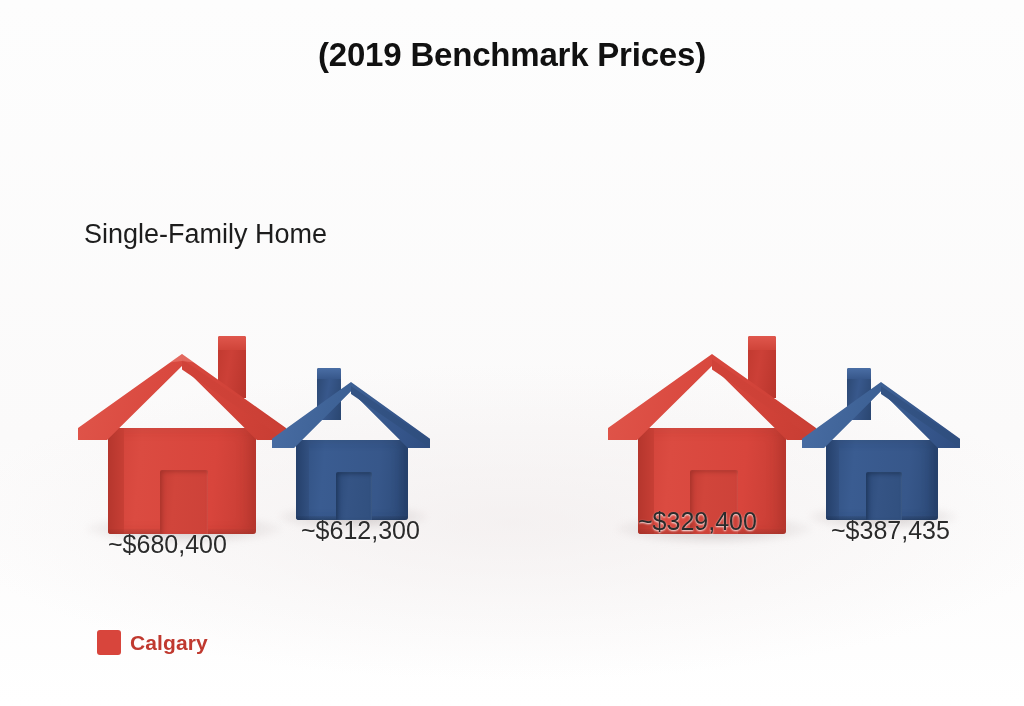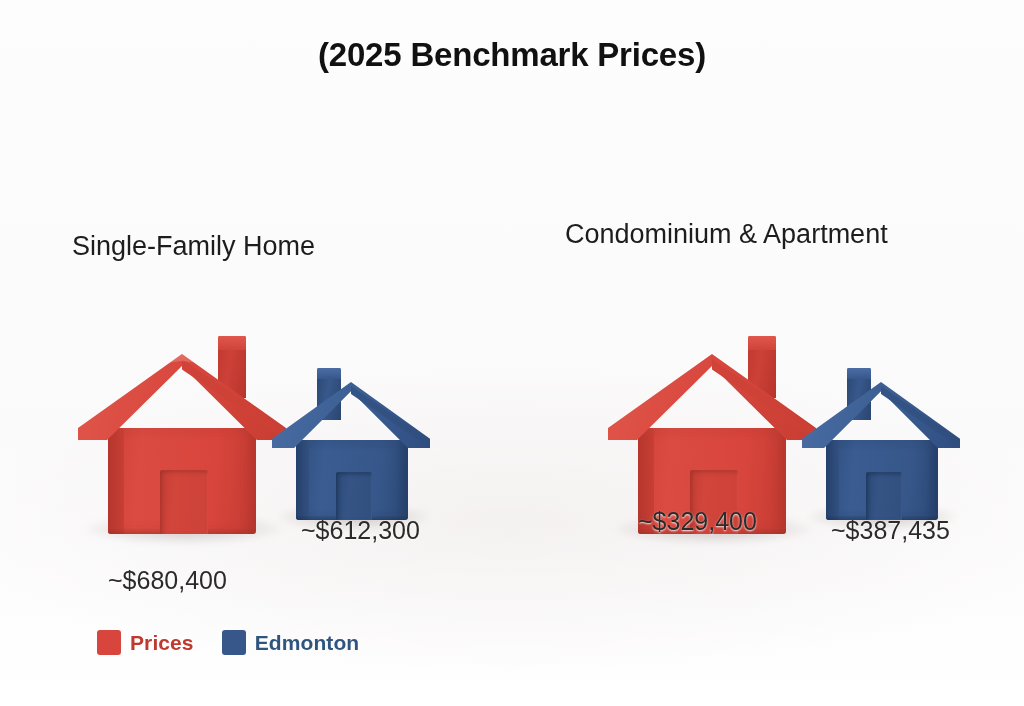--- a/index.html
+++ b/index.html
@@ -40,21 +40,21 @@
 
   
   .cat-heading {
     position: absolute;
     top: 219px;
     font-size: 27px;
     font-weight: normal;
     color: #1d1d1d;
     white-space: nowrap;
   }
-  .cat-left  { left: 72px; margin-top: 12px; }
+  .cat-left  { left: 84px; }
   .cat-right { left: 565px; }
 
   
   .group { position: absolute; top: 0; left: 0; }
 
   .house-wrap { position: absolute; }
 
   
   .ground-shadow {
     position: absolute;
@@ -151,25 +151,24 @@
     font-weight: bold;
     letter-spacing: 0.1px;
   }
 </style>
 </head>
 <body>
 
 <div class="canvas">
 
   <div class="title">
-    <span class="title-line">(2025 Benchmark Prices)</span>
+    <span class="title-line">(2019 Benchmark Prices)</span>
   </div>
 
   <div class="cat-heading cat-left">Single-Family Home</div>
-  <div class="cat-heading cat-right">Condominium &amp; Apartment</div>
 
   <div class="group">
 
     <div class="house-wrap" style="left:78px; top:318px; width:208px; height:218px;">
       <div class="ground-shadow" style="left:8px; top:196px; width:196px; height:30px;"></div>
       <div class="house" style="width:208px; height:218px;">
 
         <div class="chimney" style="left:140px; top:18px; width:28px; height:62px;
              background:linear-gradient(100deg,#c0392f 0%,#cc4037 42%,#b8352c 100%);">
           <div class="cap" style="background:linear-gradient(180deg,#e0574d 0%,#cf4439 100%);"></div>
@@ -226,21 +225,21 @@
           <div class="roof-face roof-l" style="
                background:linear-gradient(105deg,#4a6ea5 0%,#3e6296 40%,#35558a 80%,#2f4d80 100%);
                clip-path: polygon(50% 0%, 100% 86%, 100% 100%, 86% 100%, 50% 14%, 14% 100%, 0% 100%, 0% 86%);"></div>
           <div class="roof-face" style="
                background:linear-gradient(255deg,#2d4c7c 0%,#365687 55%,#30507f 100%);
                clip-path: polygon(50% 6%, 100% 88%, 100% 100%, 50% 18%);"></div>
         </div>
       </div>
     </div>
 
-    <div class="price" style="left:108px; top:530px;margin-top:36px;">~$680,400</div>
+    <div class="price" style="left:108px; top:530px;">~$680,400</div>
     <div class="price" style="left:301px; top:516px;">~$612,300</div>
   </div>
 
   <div class="group">
 
     <div class="house-wrap" style="left:608px; top:318px; width:208px; height:218px;">
       <div class="ground-shadow" style="left:8px; top:196px; width:196px; height:30px;"></div>
       <div class="house" style="width:208px; height:218px;">
         <div class="chimney" style="left:140px; top:18px; width:28px; height:62px;
              background:linear-gradient(100deg,#c0392f 0%,#cc4037 42%,#b8352c 100%);">
@@ -299,21 +298,17 @@
       </div>
     </div>
 
     <div class="price" style="left:638px; top:507px;">~$329,400</div>
     <div class="price" style="left:831px; top:516px;">~$387,435</div>
   </div>
 
   <div class="legend">
     <div class="legend-item">
       <span class="legend-swatch" style="background:#d8453c;"></span>
-      <span class="legend-label" style="color:#c0392f;">Prices</span>
-    </div>
-    <div class="legend-item">
-      <span class="legend-swatch" style="background:#37578a;"></span>
-      <span class="legend-label" style="color:#2f557f;">Edmonton</span>
+      <span class="legend-label" style="color:#c0392f;">Calgary</span>
     </div>
   </div>
 
 </div>
 
 </body></html>

